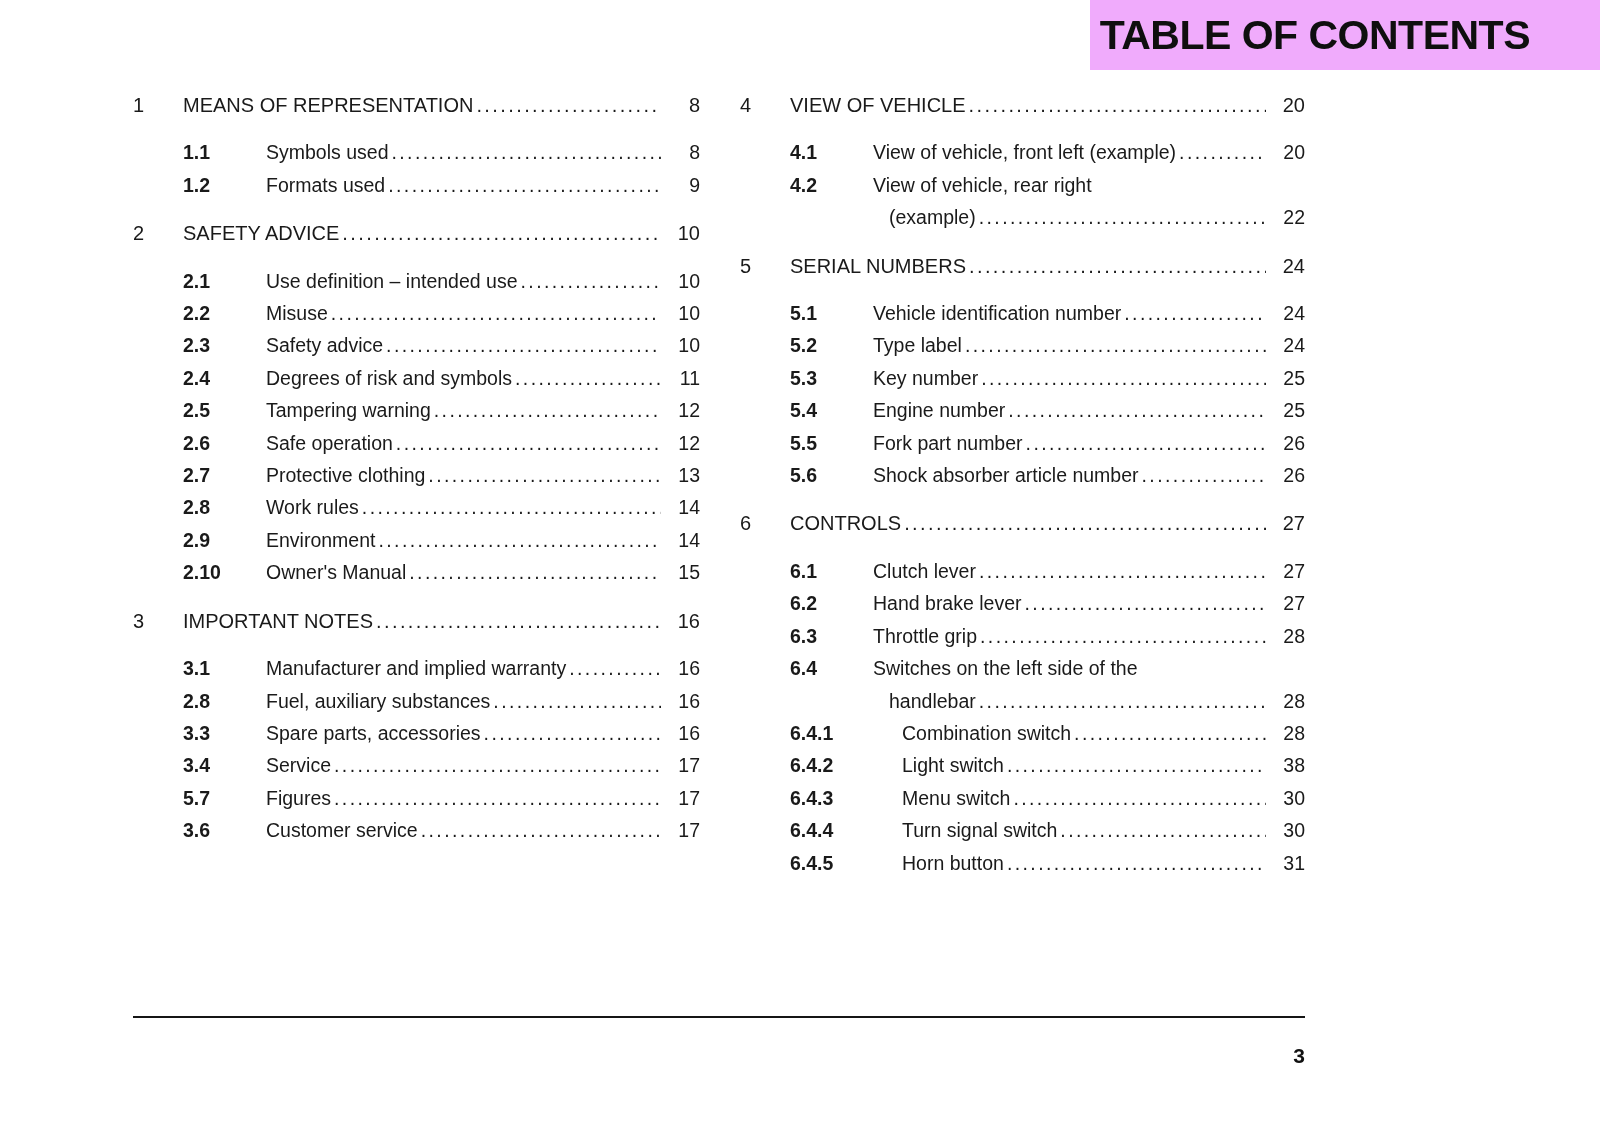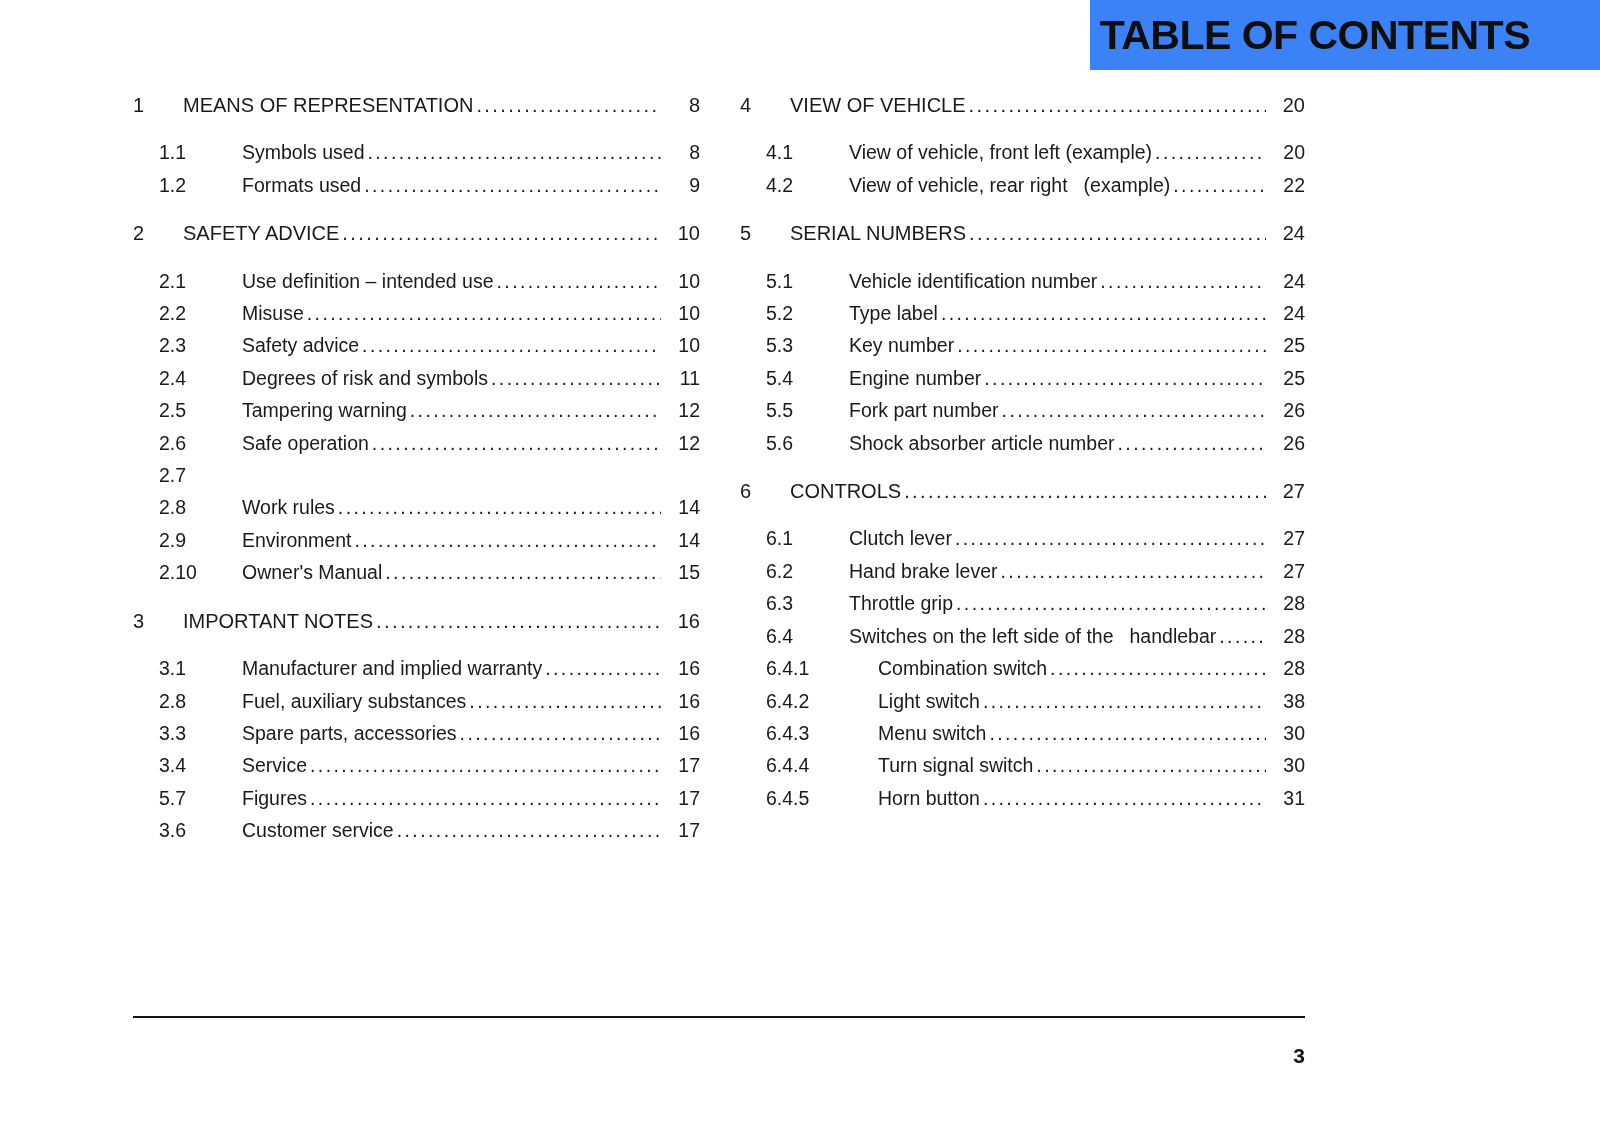--- a/index.html
+++ b/index.html
@@ -50,28 +50,28 @@
     display: flex;
     align-items: baseline;
     font-size: 19.5px;
     line-height: 32.4px;
   }
   .num { flex: none; }
 
   .section-row { margin-top: 16px; font-size: 20px; }
   .section-row .num { width: 50px; }
 
-  .entry-row .num, .sub-row .num { margin-left: 26px; }
+  .entry-row .num, .sub-row .num { margin-left: 50px; font-weight: bold; }
   .entry-row .num { width: 83px; }
   .sub-row .num { width: 112px; }
 
   .entries { margin-top: 15px; }
 
   .body { flex: 1; display: flex; align-items: center; min-width: 0; }
-  .body.multi { align-items: stretch; }
+  .body.multi { flex-direction: column; align-items: stretch; }
   .body.multi .line1 { display: block; }
   .body.multi .line2 { display: flex; align-items: baseline; min-width: 0; margin-left: 16px; }
 
   .t { flex: none; white-space: nowrap; }
 
   .dots {
     flex: 1;
     overflow: hidden;
     white-space: nowrap;
     margin: 0 3px;
@@ -99,21 +99,21 @@
     width: 1172px;
     text-align: right;
     font-size: 21px;
     font-weight: bold;
     color: #111;
   }
 </style>
 </head>
 <body>
 
-<header class="banner" style="background: #3b82f6;">
+<header class="banner" style="background: #f0abfc;">
   <span class="banner-title">TABLE OF CONTENTS</span>
 </header>
 
 <main class="toc-columns" id="toc-columns">
     <div class="toc-col">
       <div class="row section-row">
         <span class="num">1</span>
         <span class="body">
           <span class="t">MEANS OF REPRESENTATION</span>
           <span class="dots"></span>
@@ -190,20 +190,25 @@
         <div class="row entry-row">
           <span class="num">2.6</span>
           <span class="body">
             <span class="t">Safe operation</span>
             <span class="dots"></span>
             <span class="pg">12</span>
           </span>
         </div>
         <div class="row entry-row">
           <span class="num">2.7</span>
+          <span class="body">
+            <span class="t">Protective clothing</span>
+            <span class="dots"></span>
+            <span class="pg">13</span>
+          </span>
         </div>
         <div class="row entry-row">
           <span class="num">2.8</span>
           <span class="body">
             <span class="t">Work rules</span>
             <span class="dots"></span>
             <span class="pg">14</span>
           </span>
         </div>
         <div class="row entry-row">

